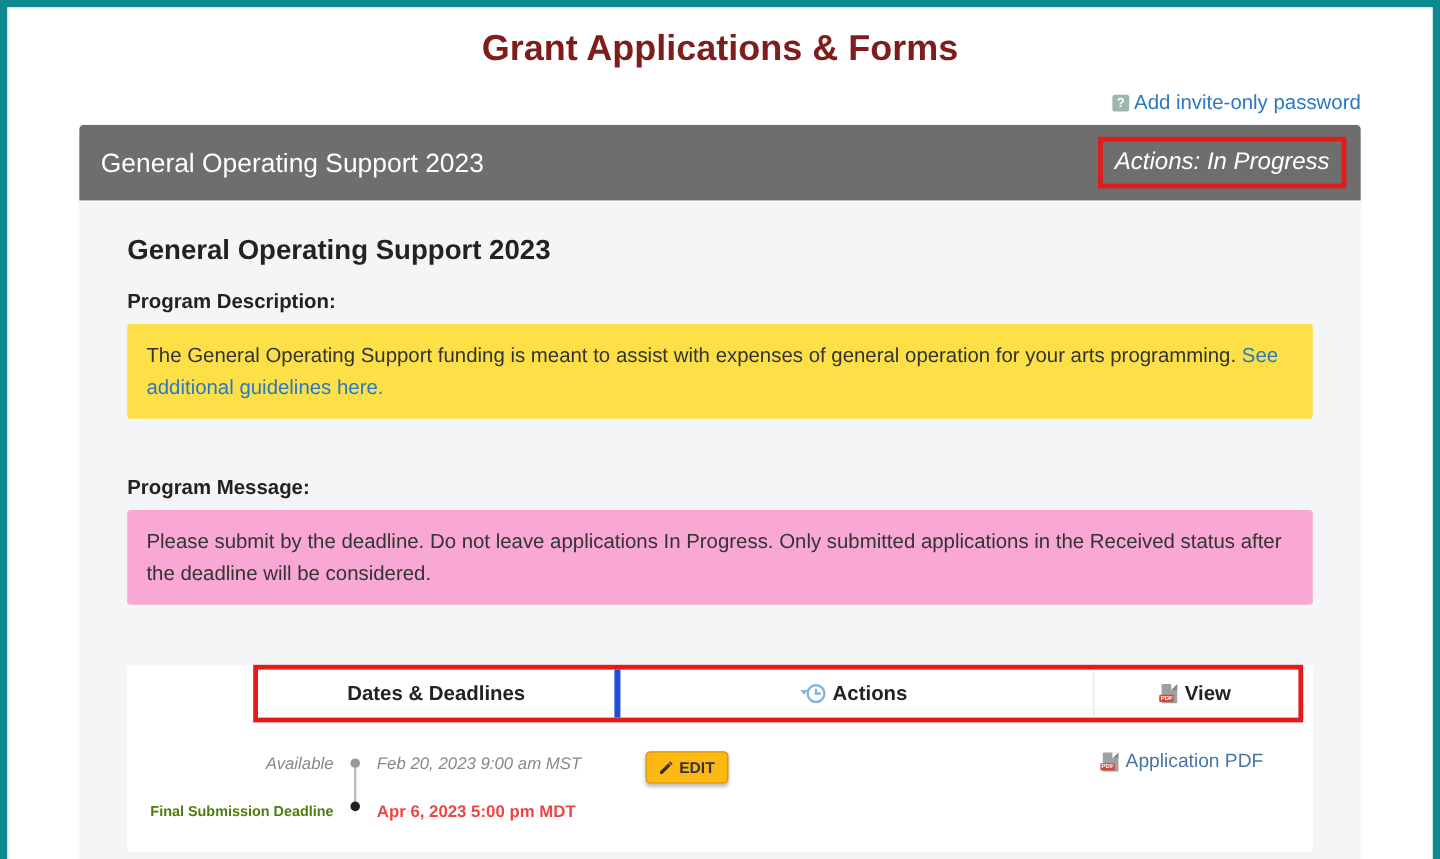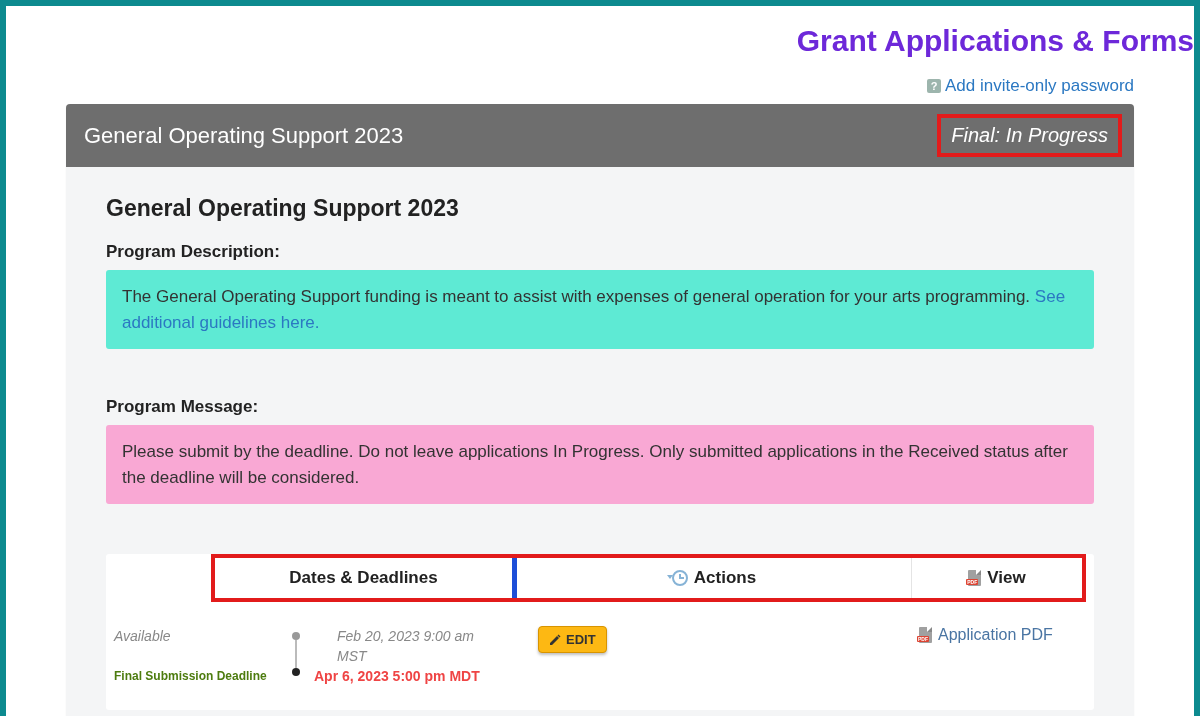--- a/index.html
+++ b/index.html
@@ -11,24 +11,24 @@
       font-family: "Helvetica Neue", Helvetica, Arial, sans-serif;
       background: #0d8a8f;
       padding: 6px;
     }
     .page-wrap {
       background: #ffffff;
       min-height: 704px;
       padding: 18px 0 0;
     }
     .page-title {
-      color: #6d28d9;
+      color: #7f1d1d;
       font-size: 30px;
       font-weight: 700;
-      text-align: right;
+      text-align: center;
       margin-bottom: 18px;
     }
     .top-link-bar {
       display: flex;
       justify-content: flex-end;
       padding: 0 60px 8px 0;
     }
     .top-link {
       color: #2b78c2;
       font-size: 17px;
@@ -84,21 +84,21 @@
       color: #222;
       margin-bottom: 20px;
     }
     .section-label {
       font-size: 17px;
       font-weight: 700;
       color: #222;
       margin-bottom: 8px;
     }
     .content-box {
-      background: #5eead4;
+      background: #fde047;
       border-radius: 3px;
       padding: 14px 16px;
       font-size: 17px;
       line-height: 1.5;
       color: #333;
       margin-bottom: 48px;
     }
     .content-box2 {
       background: #f9a8d4;
       border-radius: 3px;
@@ -262,58 +262,59 @@
       display: inline-flex;
       align-items: center;
       gap: 6px;
     }
     .timeline {
       display: flex;
       align-items: flex-start;
     }
     .tl-labels {
       flex: 0 0 174px;
+      text-align: right;
       padding-right: 10px;
     }
     .tl-labels div { height: 20px; line-height: 20px; }
     .tl-gap1 { height: 20px; }
     .tl-track {
       flex: 0 0 16px;
       display: flex;
       flex-direction: column;
       align-items: center;
       padding-top: 6px;
     }
     .tl-vals {
       flex: 1;
       padding-left: 10px;
     }
     .tl-vals div { height: 20px; line-height: 20px; }
     .lbl-avail { color: #888; font-style: italic; font-size: 14px; }
     .lbl-dead { color: #4d7c0f; font-weight: 700; font-size: 12px; }
-    .val-avail { color: #888; font-style: italic; font-size: 14px; margin-left: 23px; }
+    .val-avail { color: #888; font-style: italic; font-size: 14px; }
     .val-dead { color: #ef4444; font-weight: 700; font-size: 14px; }
   </style>
 </head>
 <body>
 
 <div class="page-wrap">
   <h1 class="page-title">Grant Applications &amp; Forms</h1>
 
   <div class="top-link-bar">
     <a href="#" class="top-link">
       <span class="help-badge">?</span>
       <span>Add invite-only password</span>
     </a>
   </div>
 
   <div class="card">
     <div class="card-header">
       <div class="card-header-title">General Operating Support 2023</div>
-      <div class="status-box">Final: In Progress</div>
+      <div class="status-box">Actions: In Progress</div>
     </div>
 
     <div class="inner">
       <h2 class="subheading">General Operating Support 2023</h2>
 
       <div class="section-label">Program Description:</div>
       <div class="content-box">
         <span>The General Operating Support funding is meant to assist with expenses of general operation for your arts programming.</span>
         <a href="#">See additional guidelines here.</a>
       </div>

